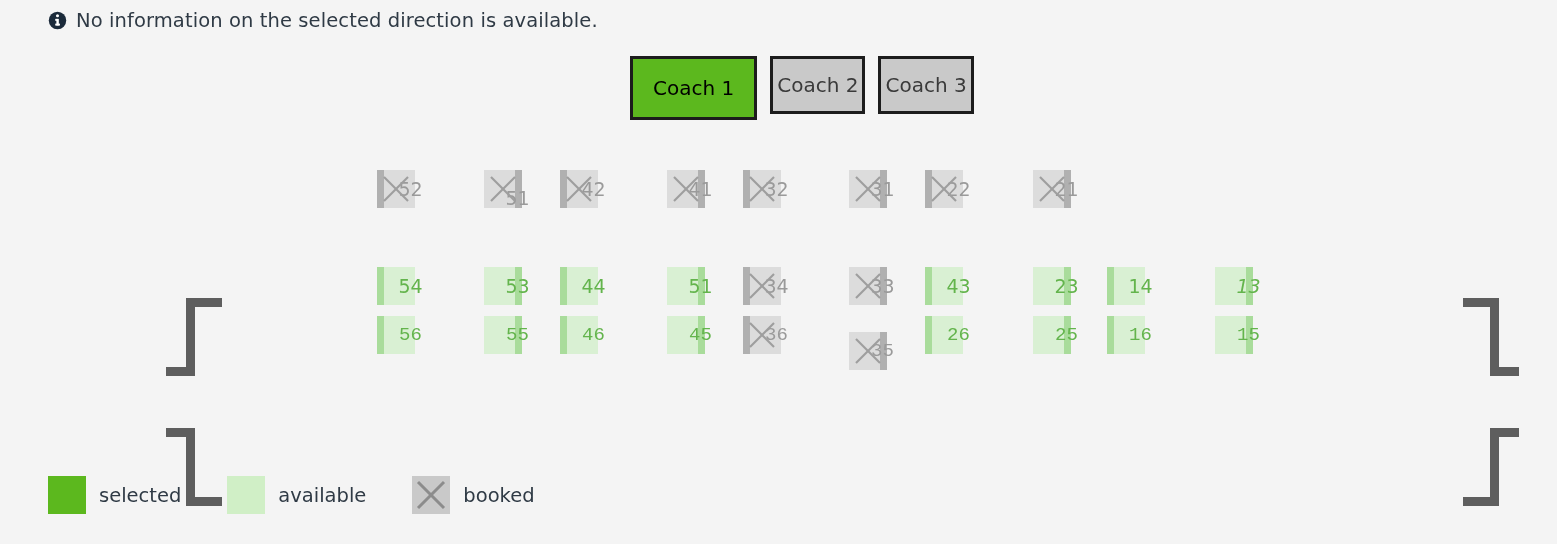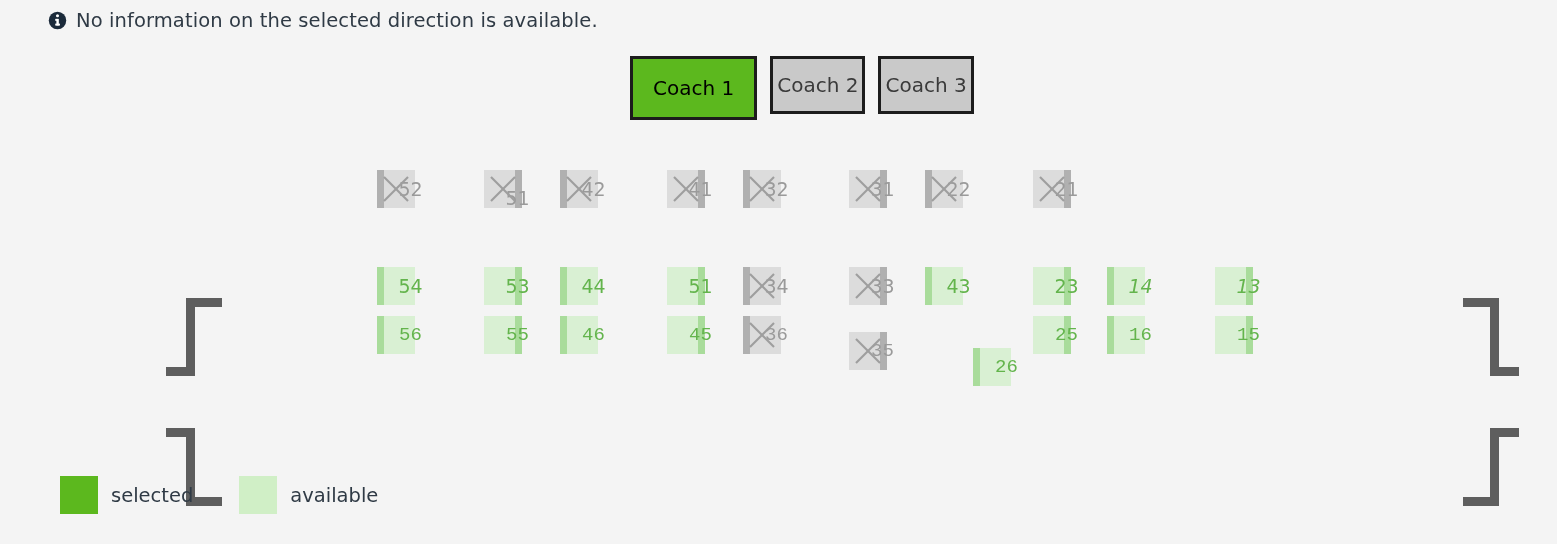--- a/index.html
+++ b/index.html
@@ -163,21 +163,21 @@
     position: absolute;
     left: 0; top: 0;
     width: 38px; height: 38px;
     z-index: 3;
     pointer-events: none;
   }
 
   
   .legend {
     position: absolute;
-    left: 60px;
+    left: 48px;
     top: 476px;
     display: flex;
     align-items: flex-end;
     height: 38px;
   }
   .legend-item {
     display: flex;
     align-items: center;
     gap: 13px;
     margin-right: 46px;
@@ -345,21 +345,21 @@
         </svg>
       </div>
       <div class="seat available bar-left" style="left: 925px;">
         <span class="bar"></span>
         <span class="num">43</span>
       </div>
       <div class="seat available bar-right" style="left: 1033px;">
         <span class="bar"></span>
         <span class="num">23</span>
       </div>
-      <div class="seat available bar-left" style="left: 1107px; font-style: italic;">
+      <div class="seat available bar-left" style="left: 1107px;">
         <span class="bar"></span>
         <span class="num">14</span>
       </div>
       <div class="seat available bar-right" style="left: 1215px; font-style: italic;">
         <span class="bar"></span>
         <span class="num">13</span>
       </div>
     </div>
   <div class="seat-row" id="row-bottom" style="top: 176px; font-family: Liberation Mono, monospace;">
       <div class="seat available bar-left" style="left: 377px;">
@@ -387,21 +387,21 @@
         </svg>
       </div>
       <div class="seat booked bar-right" style="left: 849px; margin-top: 16px;">
         <span class="bar"></span>
         <span class="num">35</span>
         <svg class="cross" viewBox="0 0 38 38">
           <line x1="7" y1="7" x2="31" y2="31" stroke="#9e9e9e" stroke-width="2.2"></line>
           <line x1="31" y1="7" x2="7" y2="31" stroke="#9e9e9e" stroke-width="2.2"></line>
         </svg>
       </div>
-      <div class="seat available bar-left" style="left: 973px; margin-top: 32px;">
+      <div class="seat available bar-left" style="left: 925px;">
         <span class="bar"></span>
         <span class="num">26</span>
       </div>
       <div class="seat available bar-right" style="left: 1033px;">
         <span class="bar"></span>
         <span class="num">25</span>
       </div>
       <div class="seat available bar-left" style="left: 1107px;">
         <span class="bar"></span>
         <span class="num">16</span>
@@ -416,13 +416,22 @@
 
 <div class="legend">
   <div class="legend-item">
     <span class="legend-swatch sw-selected"></span>
     <span class="legend-label">selected</span>
   </div>
   <div class="legend-item">
     <span class="legend-swatch sw-available"></span>
     <span class="legend-label">available</span>
   </div>
+  <div class="legend-item">
+    <span class="legend-swatch sw-booked">
+      <svg class="cross" viewBox="0 0 38 38">
+        <line x1="6" y1="6" x2="32" y2="32" stroke="#8c8c8c" stroke-width="3"></line>
+        <line x1="32" y1="6" x2="6" y2="32" stroke="#8c8c8c" stroke-width="3"></line>
+      </svg>
+    </span>
+    <span class="legend-label">booked</span>
+  </div>
 </div>
 
 </body></html>

